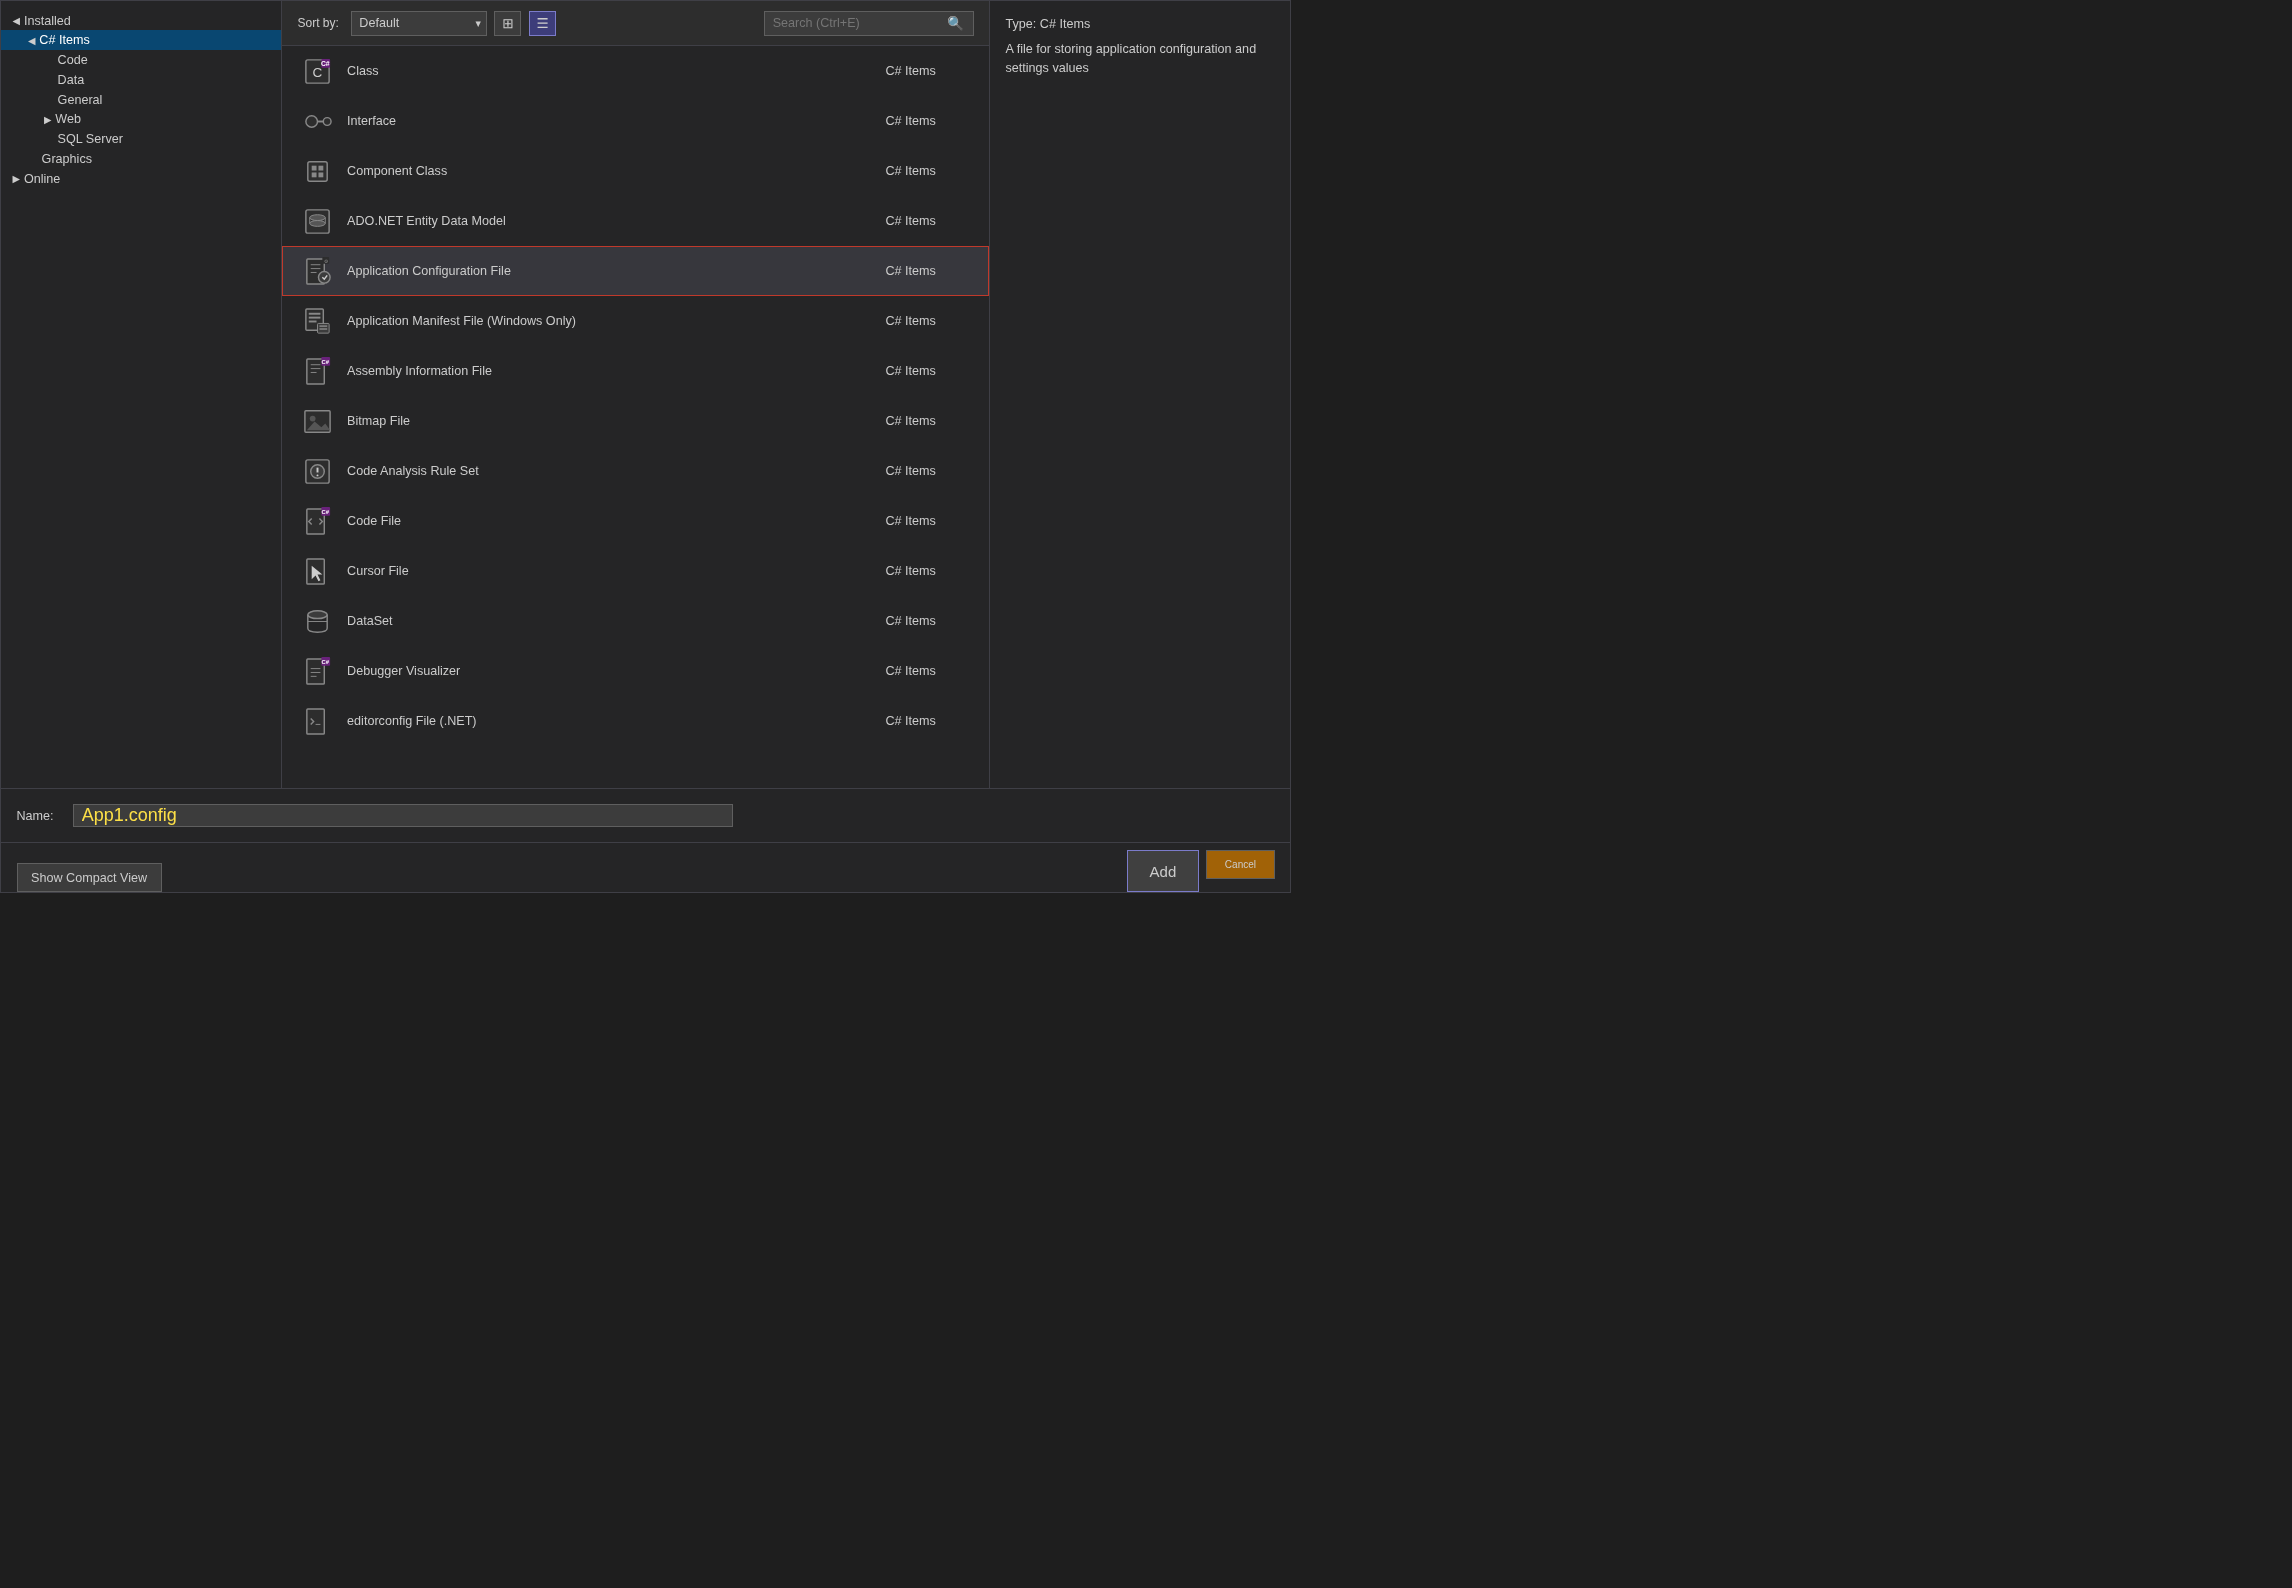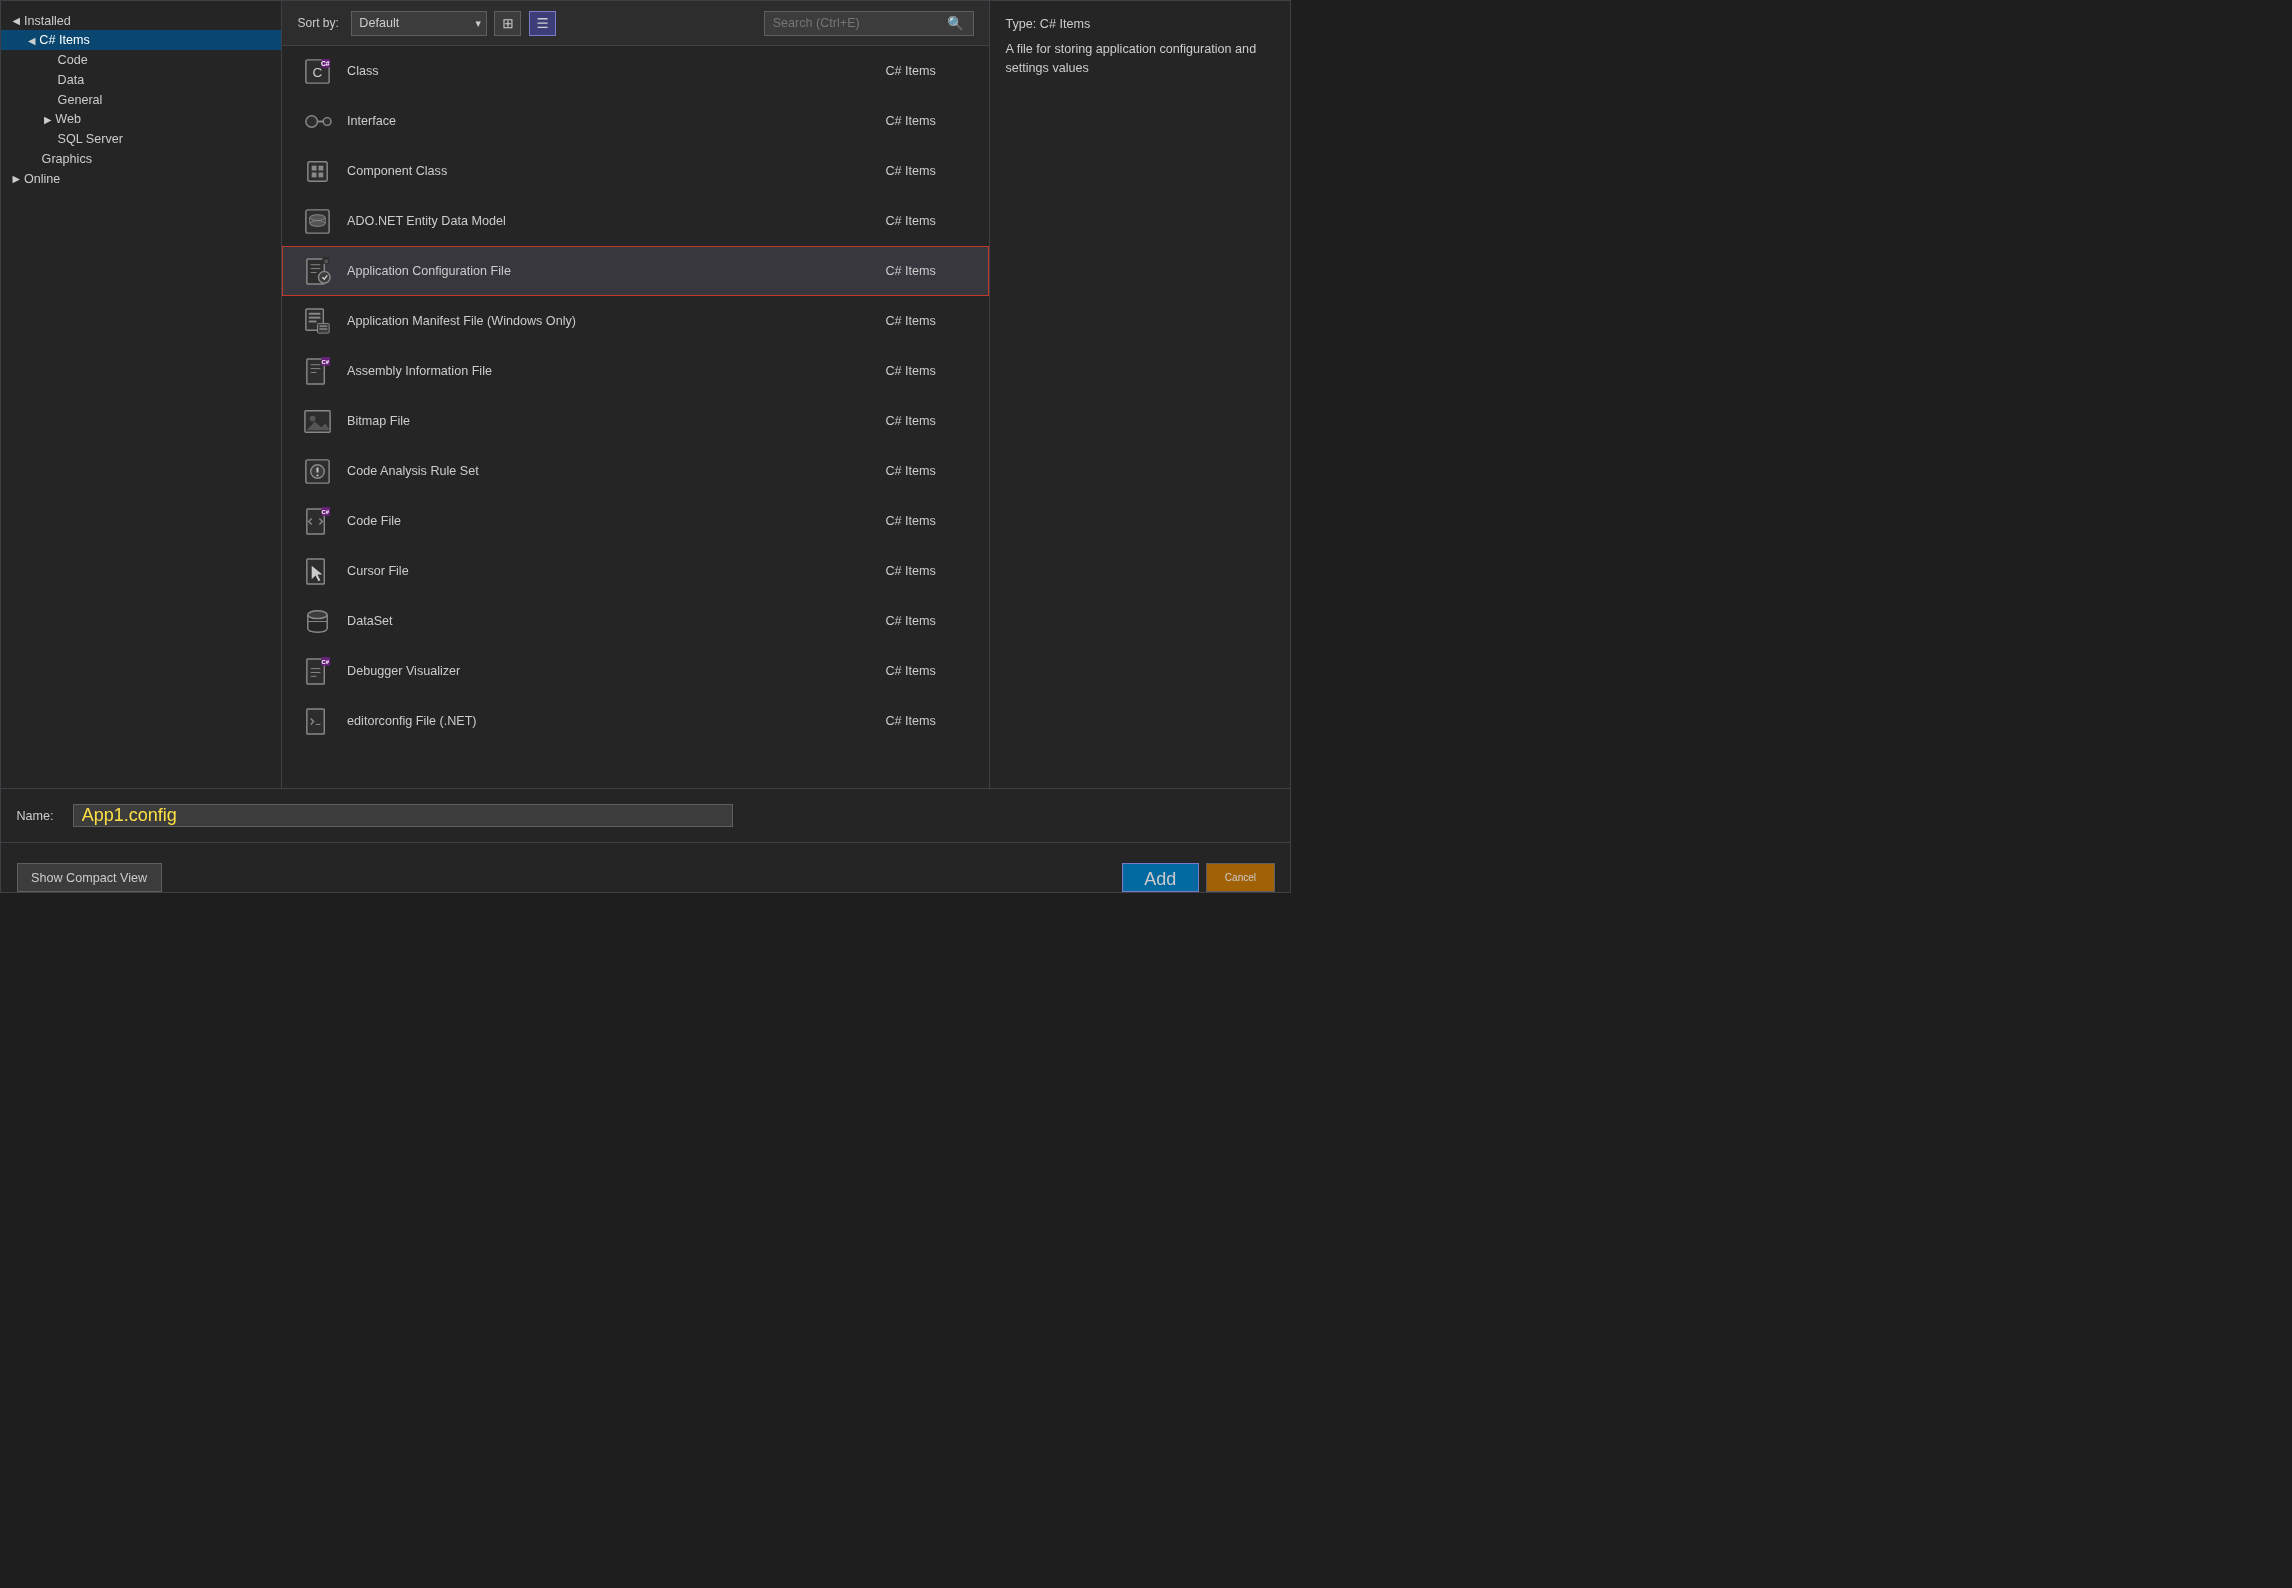--- a/index.html
+++ b/index.html
@@ -271,27 +271,27 @@
       padding: 4.9px 13.6px;
       font-size: 12.6px;
       cursor: pointer;
       height: 29px;
     }
     .action-buttons {
       display: flex;
       gap: 7.8px;
     }
     .btn-add {
-      background: #0369a1;
+      background: #404040;
       border: 1px solid #7b7bca;
       color: #cccccc;
       padding: 4.9px 21.3px;
-      font-size: 18px;
-      cursor: pointer;
-      height: 29px;
+      font-size: 15px;
+      cursor: pointer;
+      height: 42px;
     }
     .btn-cancel {
       background: #a16207;
       border: 1px solid #5f5f5f;
       color: #cccccc;
       padding: 4.9px 17.5px;
       font-size: 10px;
       cursor: pointer;
       height: 29px;
     }

